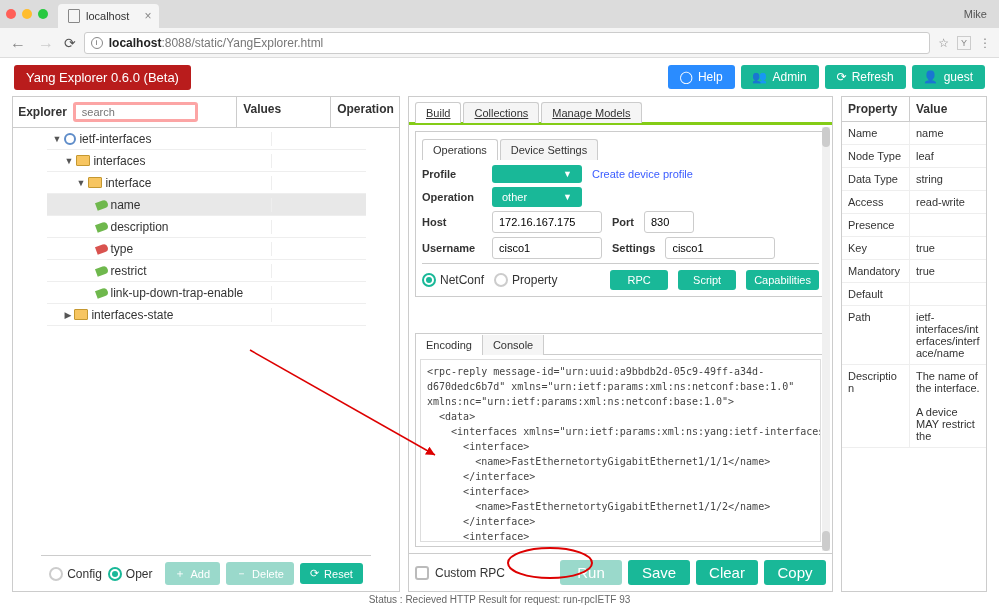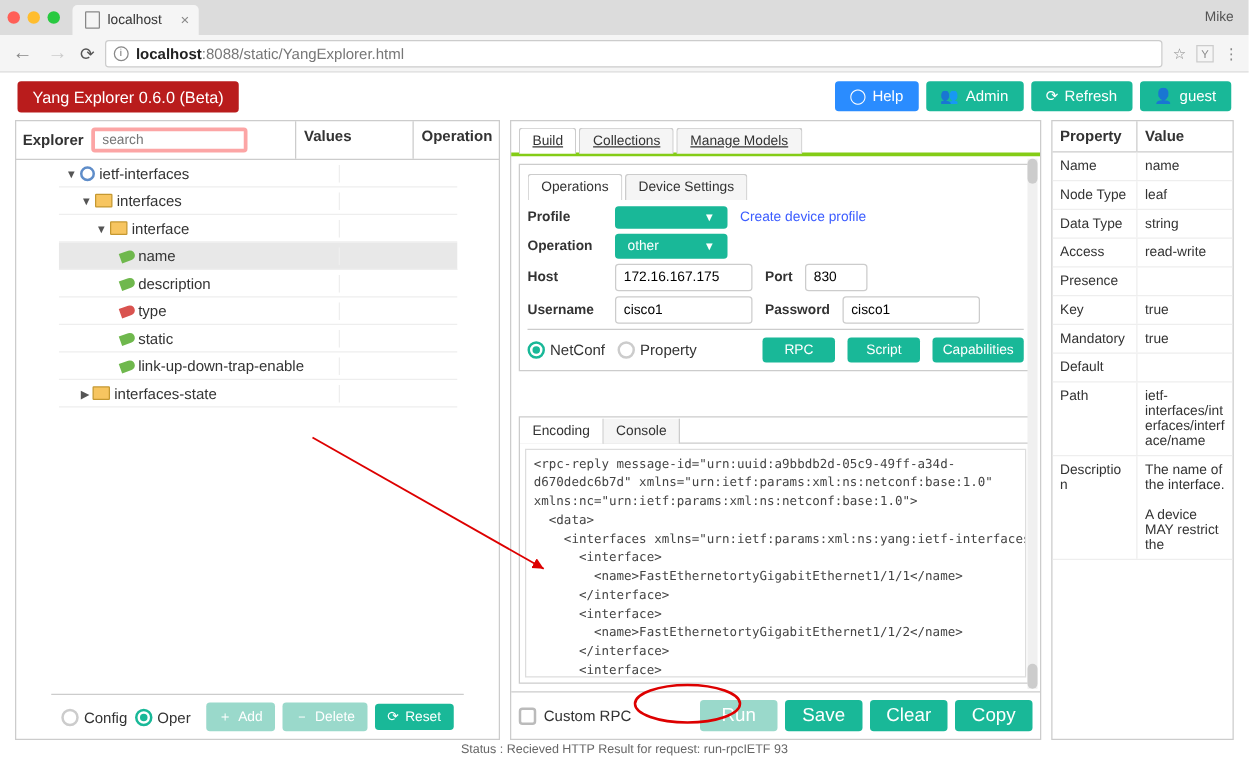--- a/index.html
+++ b/index.html
@@ -224,21 +224,21 @@
             <span class="leaf red"></span>
             <span>type</span>
           </div>
           <div class="tcell2"></div>
           <div class="tcell3"></div>
         </div>
         <div class="tree-row">
           <div class="tcell1 ind3">
             <span class="arrow"></span>
             <span class="leaf"></span>
-            <span>static</span>
+            <span>restrict</span>
           </div>
           <div class="tcell2"></div>
           <div class="tcell3"></div>
         </div>
         <div class="tree-row">
           <div class="tcell1 ind3">
             <span class="arrow"></span>
             <span class="leaf"></span>
             <span>link-up-down-trap-enable</span>
           </div>
@@ -309,21 +309,21 @@
         </div>
         <div class="form-row">
           <label>Host</label>
           <input class="txt-inp" value="172.16.167.175" style="">
           <label style="width:auto">Port</label>
           <input class="txt-inp" style="width: 50px;" value="830">
         </div>
         <div class="form-row">
           <label>Username</label>
           <input class="txt-inp" value="cisco1" style="">
-          <label style="width:auto">Password</label>
+          <label style="width:auto">Settings</label>
           <input class="txt-inp" value="cisco1" style="">
         </div>
         <div class="conf-row">
           <span class="radio-wrap">
               <span class="radio on"></span>
               <span>NetConf</span>
             </span>
           <span class="radio-wrap">
               <span class="radio"></span>
               <span>Property</span>

